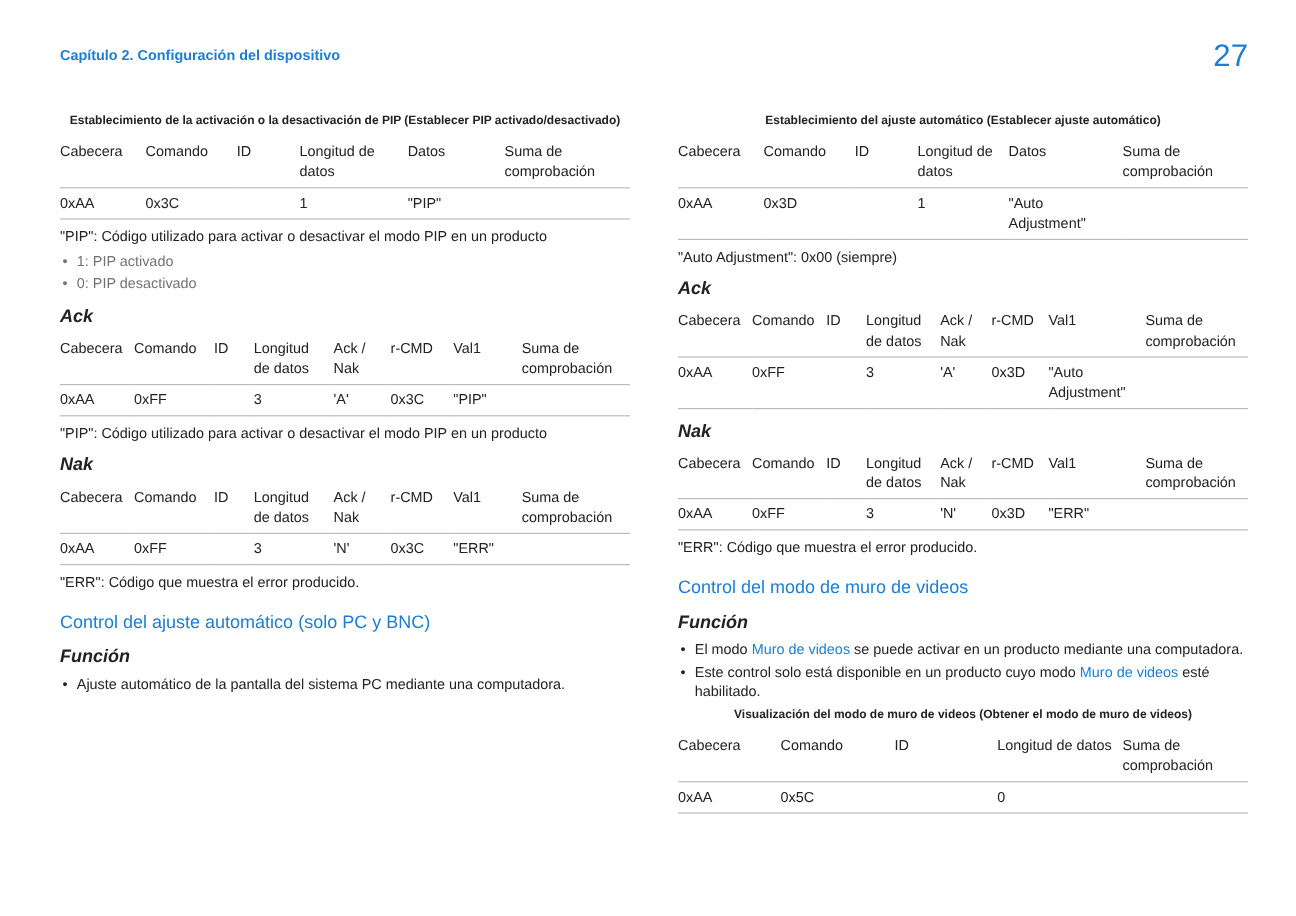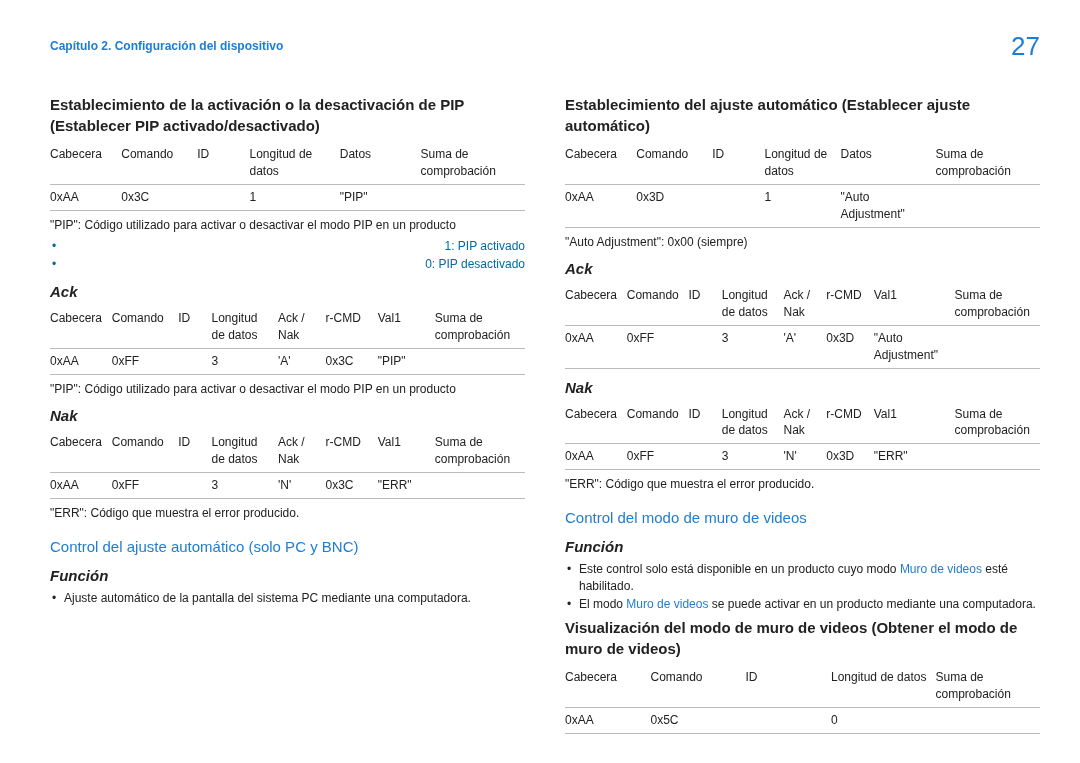--- a/index.html
+++ b/index.html
@@ -35,37 +35,38 @@
     font-weight:400;
     text-align:right;
   }
   .cols{
     display:flex;
     gap:40px;
   }
   .col{flex:1; min-width:0;}
   .sec-title{
     font-weight:700;
-    font-size:15px;
+    font-size:10px;
     margin:4px 0 6px 0;
+    text-align:center;
   }
   .sub-blue{
     color:#1e7dd2;
     font-size:15px;
     font-weight:500;
     margin:14px 0 6px 0;
   }
   .sub-black{
     font-weight:700;
     font-size:15px;
     margin:8px 0 4px 0;
     font-style:italic;
   }
   .small{font-size:12px;}
-  .grey{color:#0369a1;text-align:right;}
+  .grey{color:#737373;}
   ul.bul{list-style:none;padding:0;margin:2px 0 4px 0;}
   ul.bul>li{position:relative;padding-left:14px;margin:2px 0;}
   ul.bul>li:before{content:"•";position:absolute;left:2px;top:0;}
   .blue-inline{color:#1e7dd2;}
   table{
     border-collapse:collapse;
     width:100%;
     font-size:12px;
     margin:2px 0 6px 0;
     table-layout:fixed;
@@ -313,24 +314,24 @@
           <td></td>
         </tr>
       </tbody>
         </table>
       <p class="small">"ERR": Código que muestra el error producido.</p>
 
       <div class="sub-blue">Control del modo de muro de videos</div>
       <div class="sub-black">Función</div>
       <ul class="bul small">
         <li>
-          <span>Este control solo está disponible en un producto cuyo modo </span><span class="blue-inline">Muro de videos</span><span> esté habilitado.</span>
+          <span>El modo </span><span class="blue-inline">Muro de videos</span><span> se puede activar en un producto mediante una computadora.</span>
         </li>
         <li>
-          <span>El modo </span><span class="blue-inline">Muro de videos</span><span> se puede activar en un producto mediante una computadora.</span>
+          <span>Este control solo está disponible en un producto cuyo modo </span><span class="blue-inline">Muro de videos</span><span> esté habilitado.</span>
         </li>
       </ul>
 
       <div class="sec-title">Visualización del modo de muro de videos (Obtener el modo de muro de videos)</div>
       <table>
         <colgroup>
             <col style="width:18%">
             <col style="width:20%">
             <col style="width:18%">
             <col style="width:22%">

